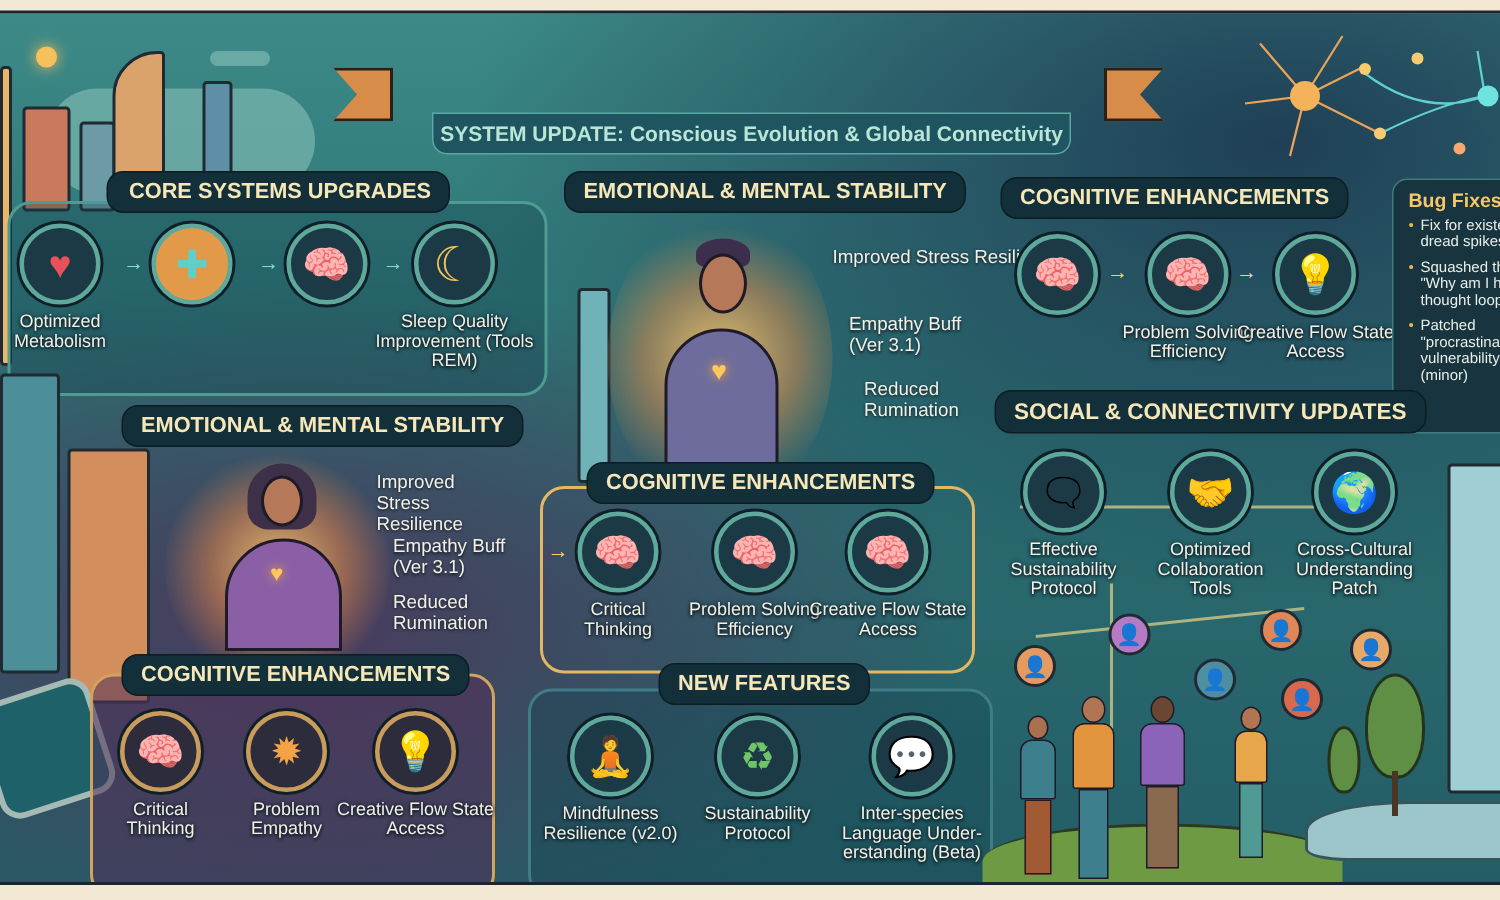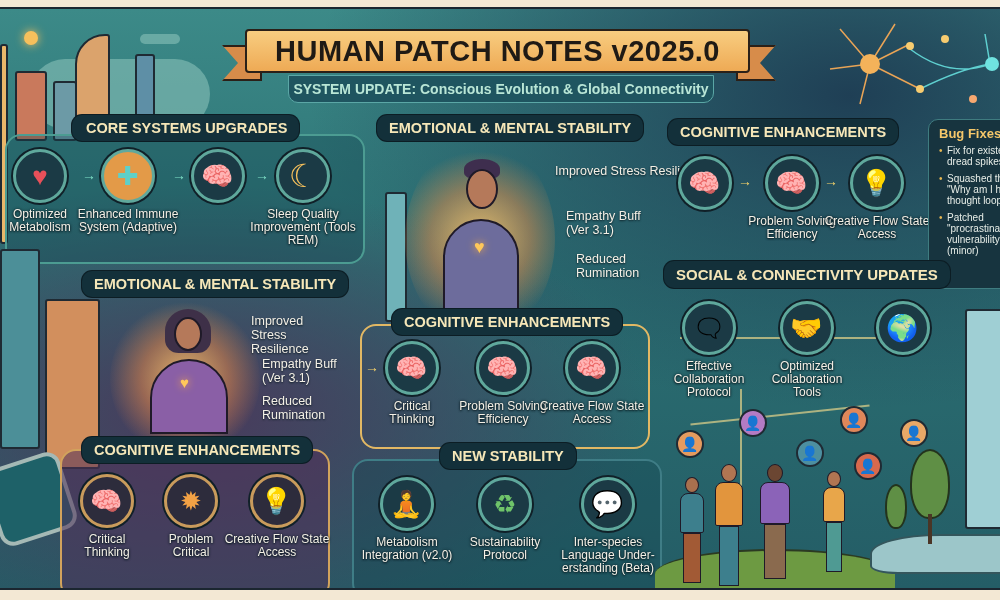--- a/index.html
+++ b/index.html
@@ -102,37 +102,33 @@
     <circle cx="110" cy="55" r="10" fill="#f4b25a"></circle>
     <circle cx="232" cy="55" r="7" fill="#6fe3e0"></circle>
     <circle cx="150" cy="37" r="4" fill="#f7cc70"></circle>
     <circle cx="160" cy="80" r="4" fill="#f7cc70"></circle>
     <circle cx="185" cy="30" r="4" fill="#f7cc70"></circle>
     <circle cx="213" cy="90" r="4" fill="#f7a870"></circle>
   </svg>
 
   <div class="banner-tail left"></div>
   <div class="banner-tail right"></div>
-  <div class="banner">
-    <span class="title">HUMAN PATCH NOTES v2025.0</span>
-  </div>
   <div class="subtitle-box">
     <span class="subtitle">SYSTEM UPDATE: Conscious Evolution &amp; Global Connectivity</span>
   </div>
 
   <div class="panel teal" style="left:5px;top:125px;width:360px;height:130px;border-color:#4c9c92;"></div>
   <div class="pill" style="left:72px;top:106px;padding-left:14px;">CORE SYSTEMS UPGRADES</div>
   <div class="item" style="left:-15px;top:140px;">
     <div class="ring" style="color:#e8505a;">♥</div>
     <div class="lbl">Optimized Metabolism</div>
   </div>
   <div class="arrow" style="left:82px;top:158px;">→</div>
   <div class="item" style="left:73px;top:140px;">
     <div class="ring" style="color:#5fd0c8;background:#e39a48;">✚</div>
-    <div class="lbl">Enhanced Immune System (Adaptive)</div>
   </div>
   <div class="arrow" style="left:172px;top:158px;">→</div>
   <div class="item" style="left:163px;top:140px;">
     <div class="ring">🧠</div>
   </div>
   <div class="arrow" style="left:255px;top:158px;">→</div>
   <div class="item" style="left:248px;top:140px;">
     <div class="ring" style="color:#f6c05c;font-size:32px;">☾</div>
     <div class="lbl">Sleep Quality Improvement (Tools REM)</div>
   </div>
@@ -206,56 +202,57 @@
 
   <div class="device"></div>
   <div class="panel purple" style="left:60px;top:440px;width:270px;height:150px;"></div>
   <div class="pill" style="left:82px;top:428px;">COGNITIVE ENHANCEMENTS</div>
   <div class="item" style="left:52px;top:465px;">
     <div class="ring gold">🧠</div>
     <div class="lbl" style="width:70px;margin-left:20px;">Critical Thinking</div>
   </div>
   <div class="item" style="left:136px;top:465px;">
     <div class="ring gold" style="color:#f3a245;">✹</div>
-    <div class="lbl" style="width:60px;margin-left:25px;">Problem Critical</div>
+    <div class="lbl" style="width:60px;margin-left:25px;">Problem Empathy</div>
   </div>
   <div class="item" style="left:222px;top:465px;">
     <div class="ring gold">💡</div>
     <div class="lbl">Creative Flow State Access</div>
   </div>
 
   <div class="panel teal" style="left:352px;top:450px;width:310px;height:140px;border-color:#3f7d86;"></div>
-  <div class="pill" style="left:440px;top:434px;">NEW STABILITY</div>
+  <div class="pill" style="left:440px;top:434px;">NEW FEATURES</div>
   <div class="item" style="left:352px;top:468px;">
     <div class="ring" style="color:#f3a245;">🧘</div>
-    <div class="lbl">Metabolism Integration (v2.0)</div>
+    <div class="lbl">Mindfulness Resilience (v2.0)</div>
   </div>
   <div class="item" style="left:450px;top:468px;">
     <div class="ring" style="color:#6fc46a;">♻</div>
     <div class="lbl">Sustainability Protocol</div>
   </div>
   <div class="item" style="left:553px;top:468px;">
     <div class="ring">💬</div>
     <div class="lbl" style="width:96px;margin-left:7px;">Inter-species Language Under-erstanding (Beta)</div>
   </div>
 
   <div class="pill" style="left:664px;top:252px;font-size:15px;">SOCIAL &amp; CONNECTIVITY UPDATES</div>
   <div class="line" style="left:680px;top:328px;width:220px;height:2px;"></div>
   <div class="line" style="left:690px;top:405px;width:180px;height:2px;transform:rotate(-6deg);"></div>
   <div class="line" style="left:740px;top:380px;width:2px;height:130px;"></div>
   <div class="item" style="left:654px;top:292px;">
     <div class="ring">🗨</div>
-    <div class="lbl" style="width:100px;margin-left:5px;">Effective Collaboration Protocol</div>
+    <div class="lbl" style="width:100px;margin-left:5px;">Effective Sustainability Protocol</div>
   </div>
   <div class="item" style="left:752px;top:292px;">
     <div class="ring">🤝</div>
     <div class="lbl" style="width:80px;margin-left:15px;">Optimized Collaboration Tools</div>
   </div>
   <div class="item" style="left:848px;top:292px;">
     <div class="ring">🌍</div>
+    <div class="lbl" style="width:90px;margin-left:10px;">Cross-Cultural Understanding Patch</div>
   </div>
 
   <div class="avatar" style="left:676px;top:421px;">👤</div>
   <div class="avatar" style="left:739px;top:400px;background:#b47bc4;">👤</div>
   <div class="avatar" style="left:796px;top:430px;background:#4d8fa0;">👤</div>
   <div class="avatar" style="left:840px;top:397px;background:#e0875a;">👤</div>
   <div class="avatar" style="left:854px;top:443px;background:#d7694d;">👤</div>
   <div class="avatar" style="left:900px;top:410px;background:#e8a867;">👤</div>
 
   <div class="ground"></div>

